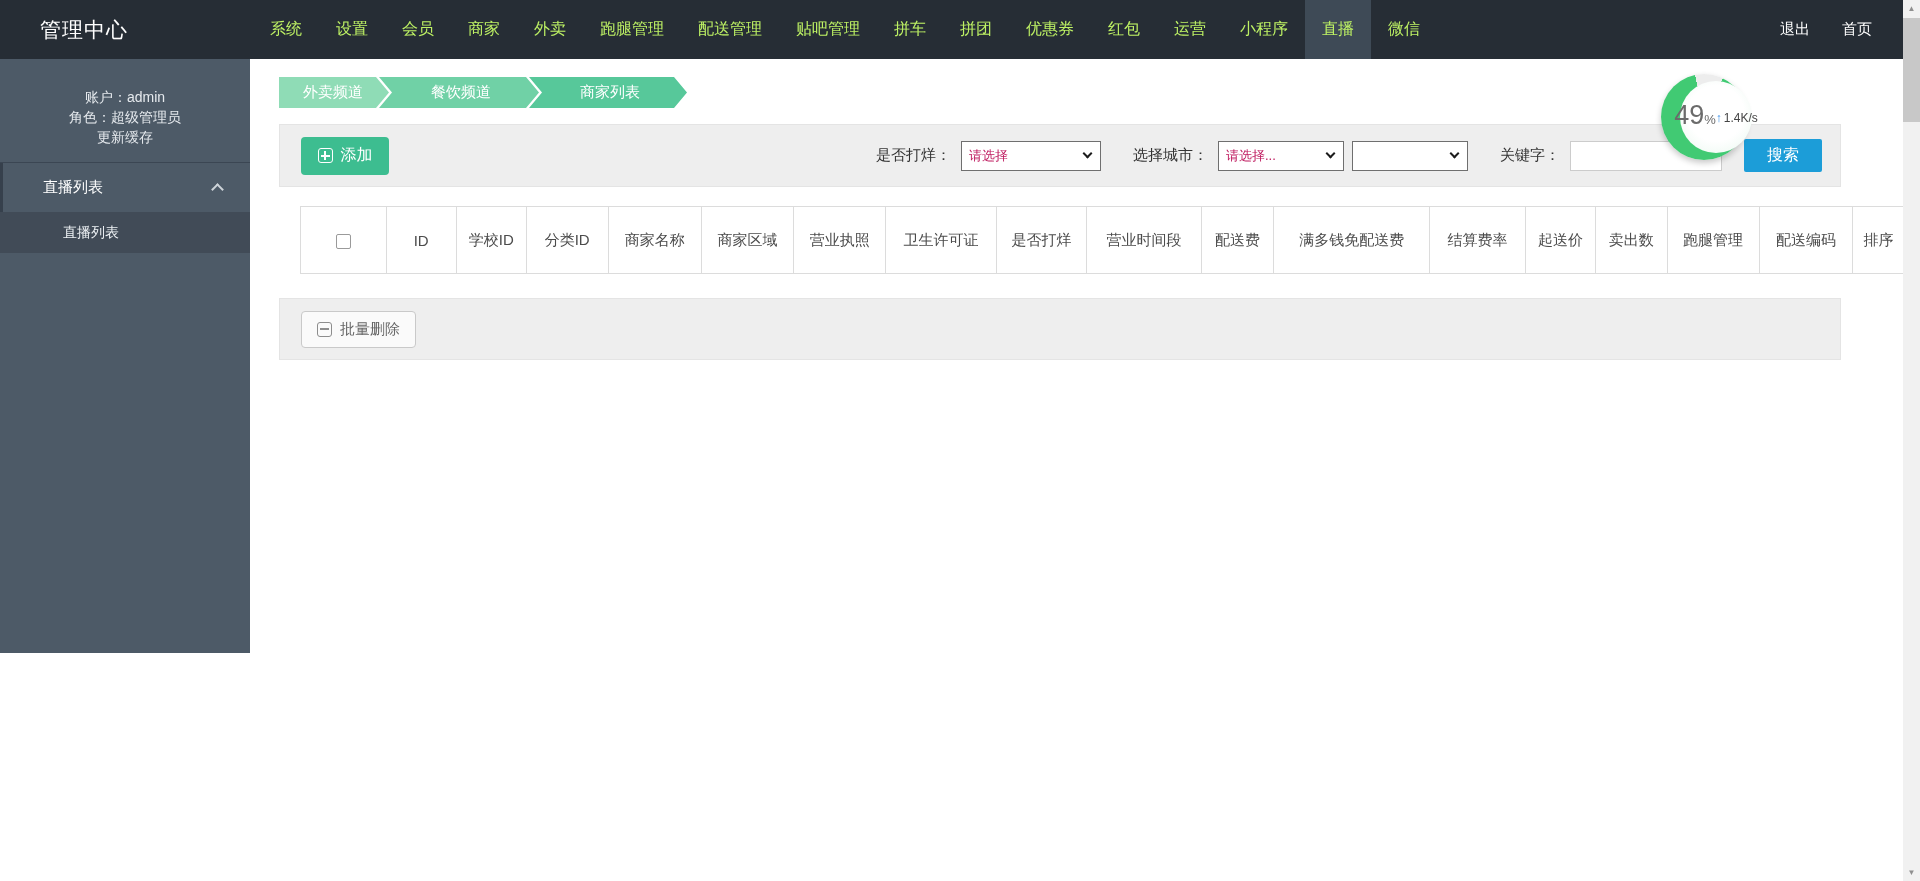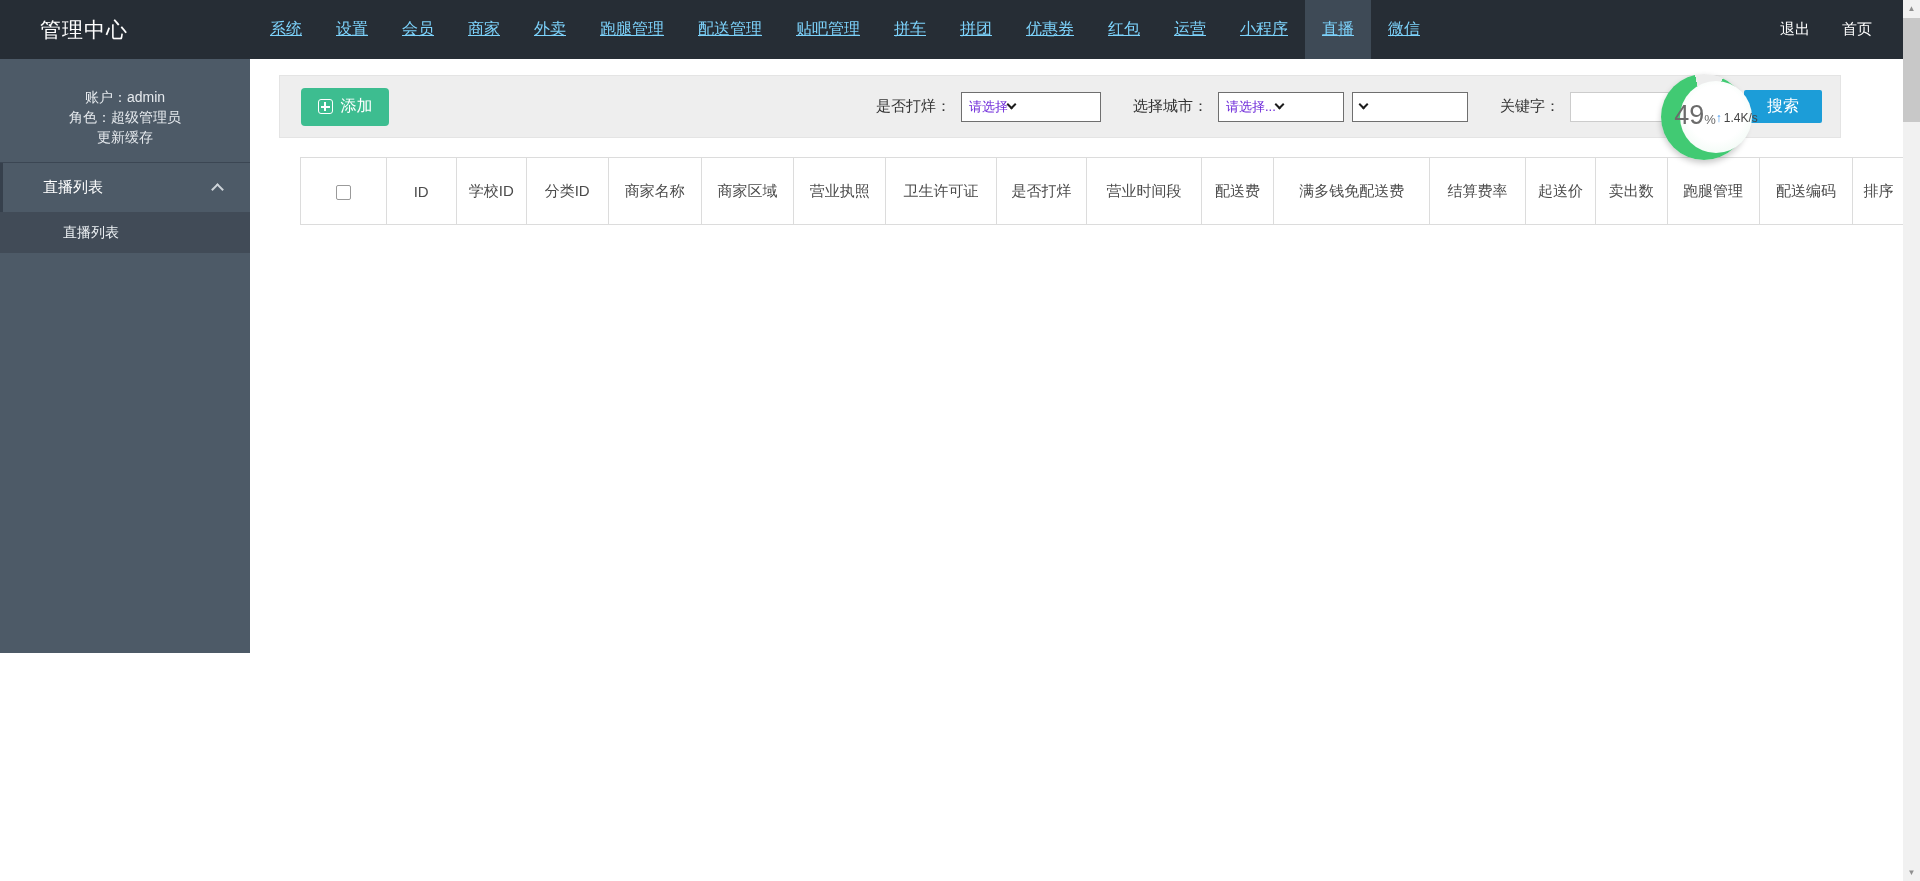--- a/index.html
+++ b/index.html
@@ -15,21 +15,21 @@
     position:absolute; top:0; left:0; width:1920px; height:59px;
     background:#262d35; display:flex; align-items:stretch; color:#fff;
   }
   .logo {
     display:flex; align-items:center; margin-left:40px;
     font-size:21px; letter-spacing:1px; color:#fff;
   }
   .nav-items { display:flex; margin-left:125px; }
   .nav-item {
     display:flex; align-items:center; padding:0 17px;
-    font-size:16px; color:#7dd3fc; cursor:pointer; white-space:nowrap;text-decoration:underline;
+    font-size:16px; color:#bef264; cursor:pointer; white-space:nowrap;
   }
   .nav-item.active { background:#3e4a56; }
   .nav-right {
     margin-left:auto; display:flex; align-items:center;
     gap:32px; padding-right:48px; font-size:15px;
   }
   .nav-right span { cursor:pointer; }
 
   
   .sidebar {
@@ -88,22 +88,22 @@
     justify-content:center; gap:8px; cursor:pointer;
   }
   .icon-plus { width:15px; height:15px; border:1px solid #fff; border-radius:3px; position:relative; flex:none; }
   .icon-plus::before { content:""; position:absolute; left:2px; right:2px; top:50%; height:2px; margin-top:-1px; background:#fff; }
   .icon-plus::after  { content:""; position:absolute; top:2px; bottom:2px; left:50%; width:2px; margin-left:-1px; background:#fff; }
 
   .filters { margin-left:auto; display:flex; align-items:center; font-size:15px; color:#333; }
   .flt-label { margin-left:32px; white-space:nowrap; }
   .select {
     height:30px; background:#fff; border:1px solid #6f6f6f;
-    display:flex; align-items:center; 
-    padding:0 9px 0 7px; font-size:13px; color:#6d28d9; cursor:pointer;
+    display:flex; align-items:center; justify-content:space-between;
+    padding:0 9px 0 7px; font-size:13px; color:#be185d; cursor:pointer;
   }
   .sel-open { width:140px; margin-left:10px; }
   .sel-city { width:126px; margin-left:10px; }
   .sel-district { width:116px; margin-left:8px; }
   .chevron-down {
     width:7px; height:7px; border-right:2px solid #1c1c1c; border-bottom:2px solid #1c1c1c;
     transform:rotate(45deg); margin-top:-4px; flex:none;
   }
   .keyword-input {
     width:152px; height:30px; border:1px solid #cccccc; margin-left:10px;
@@ -206,20 +206,25 @@
     <span class="chevron-up"></span>
   </div>
   <div class="side-submenu">
     <div class="side-sub-item">直播列表</div>
   </div>
 </aside>
 
 <main class="main">
   <div class="content">
 
+    <div class="breadcrumb">
+      <div class="crumb crumb-1 first">外卖频道</div>
+      <div class="crumb crumb-2">餐饮频道</div>
+      <div class="crumb crumb-3">商家列表</div>
+    </div>
 
 
     <div class="toolbar">
       <div class="btn-add">
         <span class="icon-plus"></span>
         <span>添加</span>
       </div>
       <div class="filters">
         <span class="flt-label">是否打烊：</span>
         <div class="select sel-open">
@@ -285,20 +290,26 @@
           <th>卖出数</th>
           <th>跑腿管理</th>
           <th>配送编码</th>
           <th>排序</th>
           <th>操作</th>
         </tr>
       </tbody>
         </table>
     </div>
 
+    <div class="footer-panel">
+      <div class="btn-batch">
+        <span class="icon-minus"></span>
+        <span>批量删除</span>
+      </div>
+    </div>
 
   </div>
 </main>
 
 <div class="gauge">
   <div class="gauge-inner">
     <div class="gauge-percent">
       <span>49</span><span class="gauge-unit">%</span>
     </div>
     <div class="gauge-rate">

